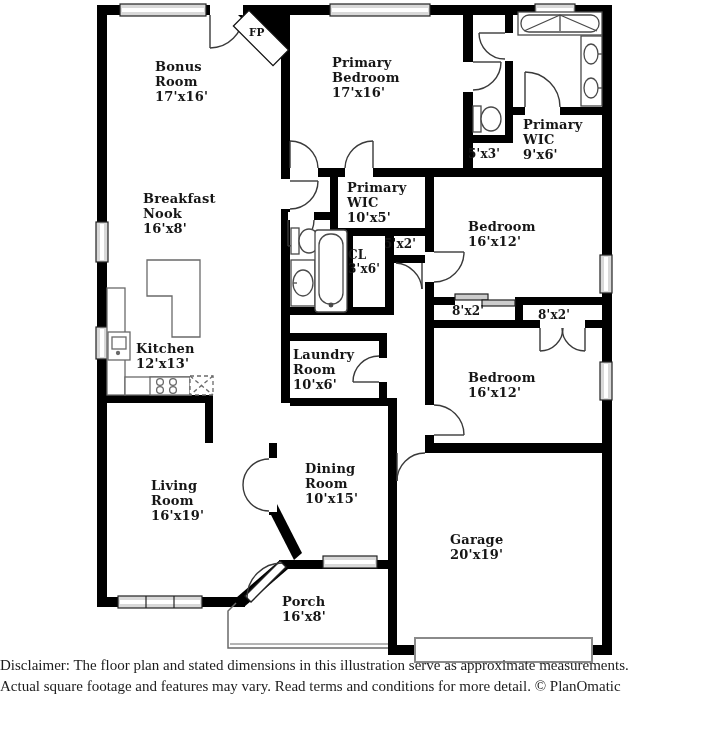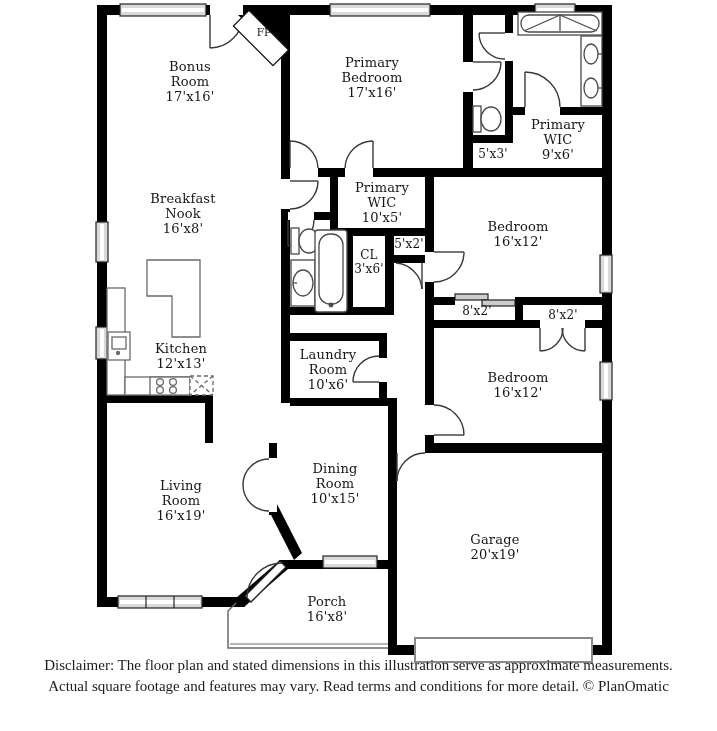--- a/index.html
+++ b/index.html
@@ -1,24 +1,24 @@
 <!DOCTYPE html>
 <html><head>
 <meta charset="utf-8">
 <style>
   html,body{margin:0;padding:0;background:#ffffff;}
   #stage{position:relative;width:717px;height:731px;background:#ffffff;overflow:hidden;
          font-family:"DejaVu Serif", "Liberation Serif", serif;}
   #plan-svg{position:absolute;left:0;top:0;}
-  .lbl{position:absolute;transform:translate(-50%,-50%);text-align:center;
-       font-weight:normal;font-size:13px;line-height:1.15;color:#161616;letter-spacing:.2px;white-space:normal;}
+  .lbl{position:absolute;transform:translate(-50%,-50%);
+       font-weight:bold;font-size:13px;line-height:1.15;color:#161616;letter-spacing:.2px;white-space:normal;}
   .lbl .nm,.lbl .dm{display:block;}
   .sm{font-size:12px;}
   .fp{font-size:10.5px;letter-spacing:0;}
-  #disclaimer{position:absolute;left:0;top:655px;width:717px;text-align:center;
+  #disclaimer{position:absolute;left:0;top:655px;width:717px;
       font-family:"Liberation Serif", serif;font-size:15px;line-height:21px;color:#1c1c1c;}
   #disclaimer span{display:block;}
 </style>
 </head>
 <body>
 
 <div id="stage">
 
 <svg id="plan-svg" width="717" height="731" viewBox="0 0 717 731">
 

